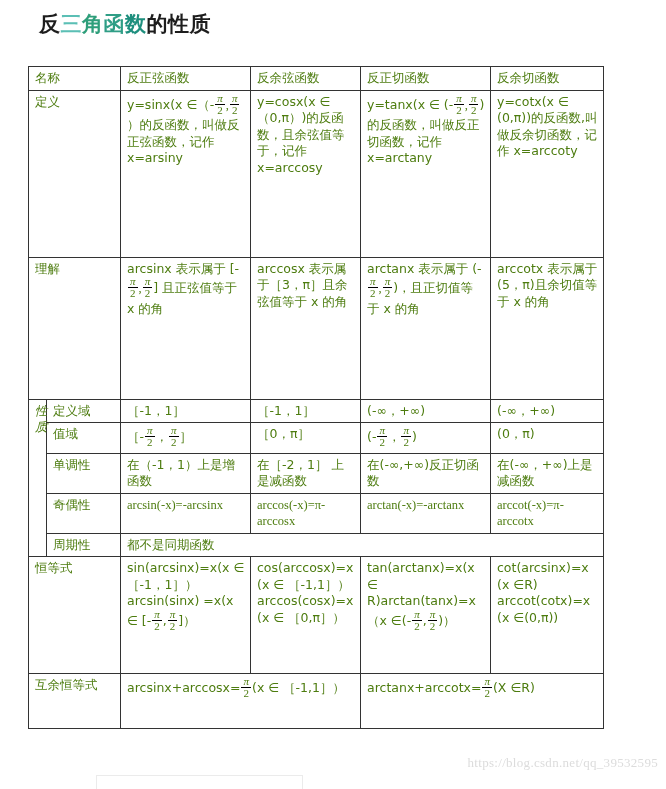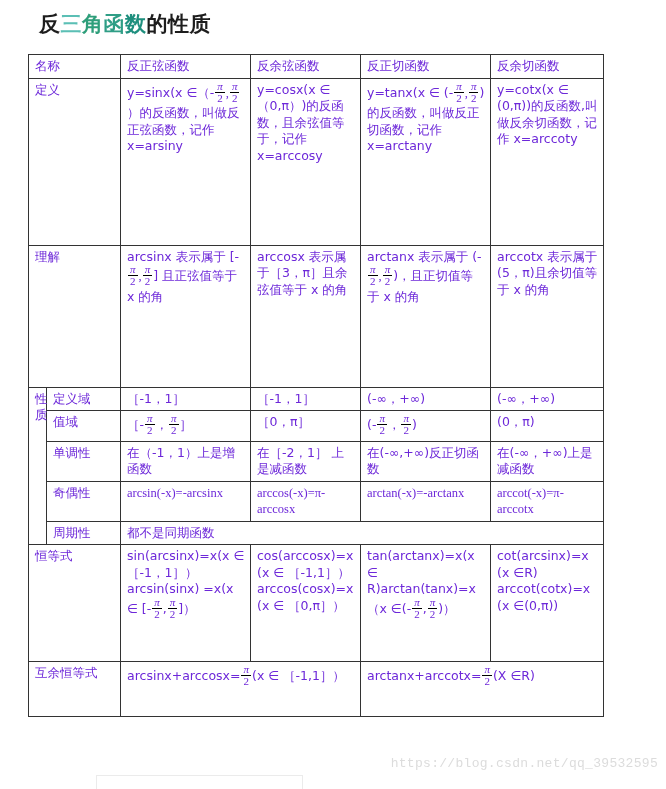--- a/index.html
+++ b/index.html
@@ -27,26 +27,26 @@
   }
   .t-dark { color: #1d1d1d; }
   .t-teal1 { color: #5bbfb5; }
   .t-teal2 { color: #2e9e7a; }
   .t-teal3 { color: #2f9e86; }
   .t-teal4 { color: #1e8f7e; }
 
   table.props {
     position: absolute;
     left: 28px;
-    top: 54px;
+    top: 66px;
     border-collapse: collapse;
     table-layout: fixed;
     width: 575px;
     font-size: 12.5px;
-    color: #6d28d9;
+    color: #4d7c0f;
   }
   table.props td {
     border: 1px solid #333;
     padding: 3px 5px 3px 6px;
     vertical-align: top;
     line-height: 1.32;
     word-break: break-word;
   }
   td.hdr {
     vertical-align: middle;
@@ -58,20 +58,21 @@
     white-space: nowrap;
     margin-left: 36px;
   }
   td.vert-label {
     vertical-align: middle;
     width: 18px;
     padding: 2px 2px;
     white-space: normal;
     word-break: break-all;
     line-height: 1.25;
+    font-style: italic;
   }
   .cjk {
     font-family: "DejaVu Sans", "Liberation Sans", sans-serif;
   }
   
   .frac {
     display: inline-block;
     vertical-align: middle;
     text-align: center;
     font-size: 11px;
@@ -87,21 +88,21 @@
   }
   .frac .den {
     display: block;
     border-top: 1px solid #000;
     padding: 0 2px;
   }
   .watermark {
     position: absolute;
     right: 8px;
     bottom: 18px;
-    font-family: Liberation Mono, monospace;
+    font-family: Liberation Serif, serif;
     font-size: 13px;
     color: #dcdcdc;
     letter-spacing: 0.3px;
     white-space: nowrap;
   }
   .ghost-box {
     position: absolute;
     left: 96px;
     bottom: 0px;
     width: 207px;

